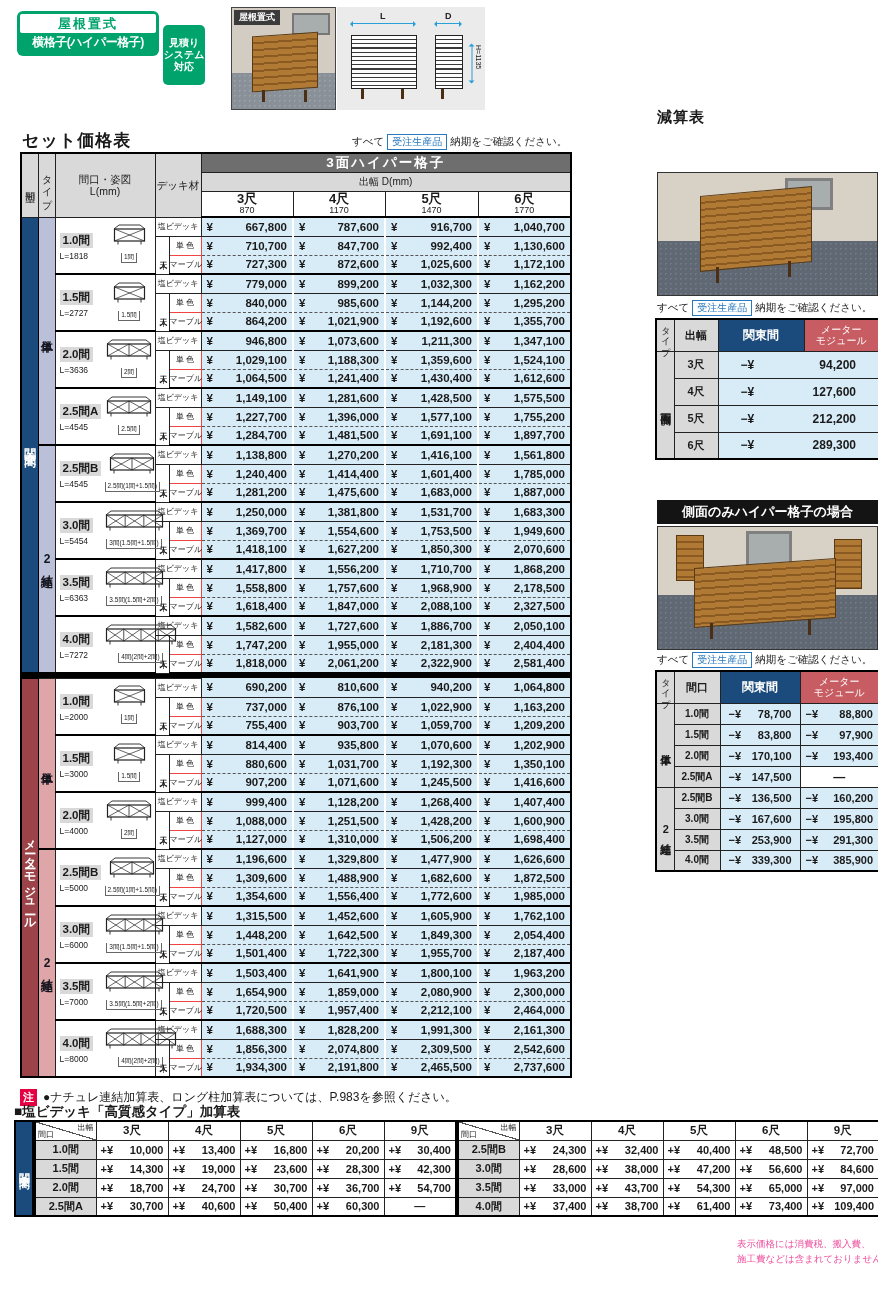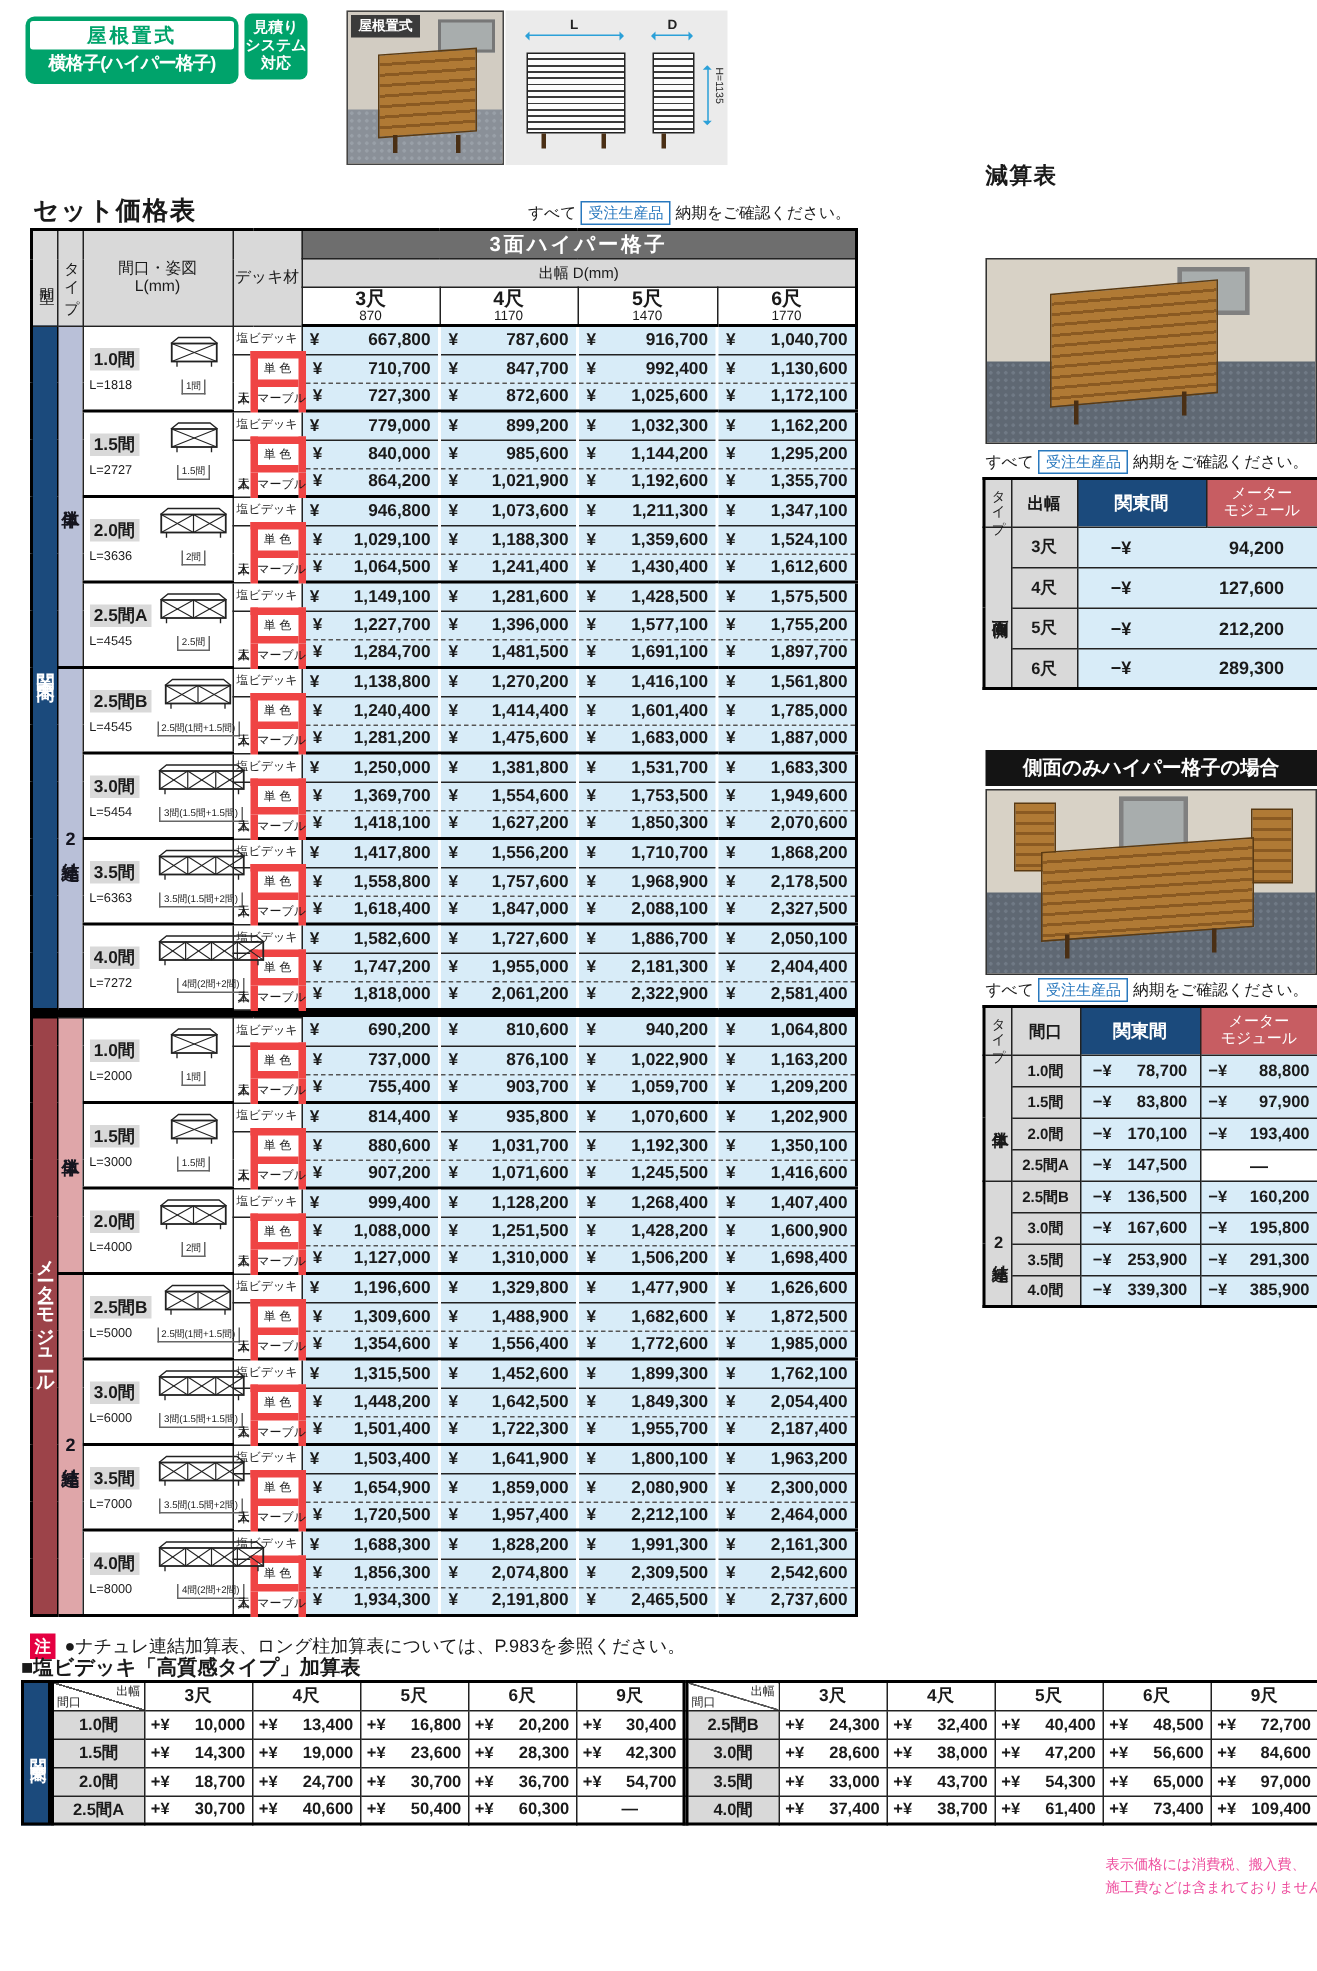--- a/index.html
+++ b/index.html
@@ -4,21 +4,21 @@
 <style>
   html,body{margin:0;padding:0;}
   body{font-family:"Liberation Sans","DejaVu Sans",sans-serif;background:#fff;color:#1a1a1a;}
   .page{position:relative;width:878px;height:1314px;background:#fff;overflow:hidden;}
   .abs{position:absolute;}
 
   
   .badge-main{left:17px;top:11px;width:142px;height:45px;background:#00a36b;border-radius:6px;padding:3px;box-sizing:border-box;}
   .badge-top{background:#fff;border-radius:2px;height:19px;color:#00a36b;font-weight:bold;font-size:13px;display:flex;align-items:center;justify-content:center;letter-spacing:2px;}
   .badge-bottom{color:#fff;font-weight:bold;font-size:12px;display:flex;align-items:center;justify-content:center;height:19px;letter-spacing:-0.5px;white-space:nowrap;}
-  .badge-est{left:163px;top:9px;width:42px;height:44px;background:#00a36b;border-radius:5px;color:#fff;font-weight:bold;font-size:10px;line-height:1.2;display:flex;flex-direction:column;align-items:center;justify-content:center;text-align:center;}
+  .badge-est{left:163px;top:25px;width:42px;height:60px;background:#00a36b;border-radius:5px;color:#fff;font-weight:bold;font-size:10px;line-height:1.2;display:flex;flex-direction:column;align-items:center;justify-content:center;text-align:center;}
 
   
   .photo{left:231px;top:7px;width:105px;height:103px;background:#d2ccc2;border:1px solid #444;box-sizing:border-box;overflow:hidden;}
   .photo .floor{position:absolute;bottom:0;left:0;width:100%;height:36%;background:#8a9098;background-image:radial-gradient(#99a0a8 1px,transparent 1px);background-size:5px 5px;}
   .photo .win{position:absolute;left:58%;top:5%;width:34px;height:18px;background:#a8adad;border:2px solid #777;}
   .wood{background:repeating-linear-gradient(180deg,#b07a35 0 5px,#8a5a22 5px 7px);border:1px solid #5a3a12;}
   .photo .fence{position:absolute;left:20px;top:26px;width:64px;height:54px;transform:skewY(-4deg);}
   .leg{position:absolute;width:3px;height:12px;background:#4a2f14;}
   .photo-label{position:absolute;left:2px;top:2px;background:#3b3b3b;color:#fff;font-size:9px;padding:1px 5px;font-weight:bold;}
 
@@ -57,21 +57,21 @@
   .tc-meter{background:#dfa6a9;}
   .maguchi{background:#fff;border:1px solid #222;border-bottom:2px solid #000;vertical-align:middle;}
   .mgwrap{display:flex;align-items:center;gap:3px;padding:2px 1px 2px 4px;}
   .mgleft{width:42px;flex:none;}
   .mg-label{background:#d9d9d9;font-weight:bold;font-size:11.5px;padding:0 3px;display:inline-block;white-space:nowrap;}
   .mg-len{font-size:8.5px;margin-top:3px;}
   .mgright{flex:1;text-align:center;}
   .mg-cap{display:inline-block;font-size:6.5px;border:1px solid #666;border-top:none;padding:0 2px;white-space:nowrap;color:#222;margin-top:1px;max-width:92px;overflow:hidden;}
   .deck-enbi{background:#fff;border:1px solid #222;font-size:8px;text-align:center;white-space:nowrap;}
   .deck-jinko{background:#fff;border:1px solid #222;writing-mode:vertical-rl;text-orientation:upright;font-size:8px;text-align:center;}
-  .deck-sub{background:#fff;border:5px solid #ef4444;font-size:8px;text-align:center;white-space:nowrap;}
+  .deck-sub{background:#fff;border:1px solid #ef4444;font-size:8px;text-align:center;white-space:nowrap;}
   .price{background:#d8ecf8;border-left:2px solid #fff;}
   .price.pfirst{border-left:1px solid #222;}
   .pw{display:flex;justify-content:space-between;padding:0 5px;font-weight:bold;font-size:11.5px;}
   tr.r-enbi .price,tr.r-enbi .deck-enbi{border-bottom:1px solid #222;}
   tr.r-tan .price,tr.r-tan .deck-sub{border-bottom:1px dashed #555;}
   tr.r-mar .price,tr.r-mar .deck-sub{border-bottom:2px solid #000;}
   tr.secsep td{height:5px;background:#000;border:none;}
 
   .foot-note{display:flex;align-items:center;gap:6px;font-size:12px;}
   .chu{background:#e50041;color:#fff;font-weight:bold;font-size:11px;padding:1px 3px;}
@@ -1398,21 +1398,21 @@
             </td>
             <td class="price">
               <div class="pw">
                 <span>¥</span>
                 <span>1,452,600</span>
               </div>
             </td>
             <td class="price">
               <div class="pw">
                 <span>¥</span>
-                <span>1,899,300</span>
+                <span>1,605,900</span>
               </div>
             </td>
             <td class="price">
               <div class="pw">
                 <span>¥</span>
                 <span>1,762,100</span>
               </div>
             </td>
           </tr>
           <tr class="r-tan">

